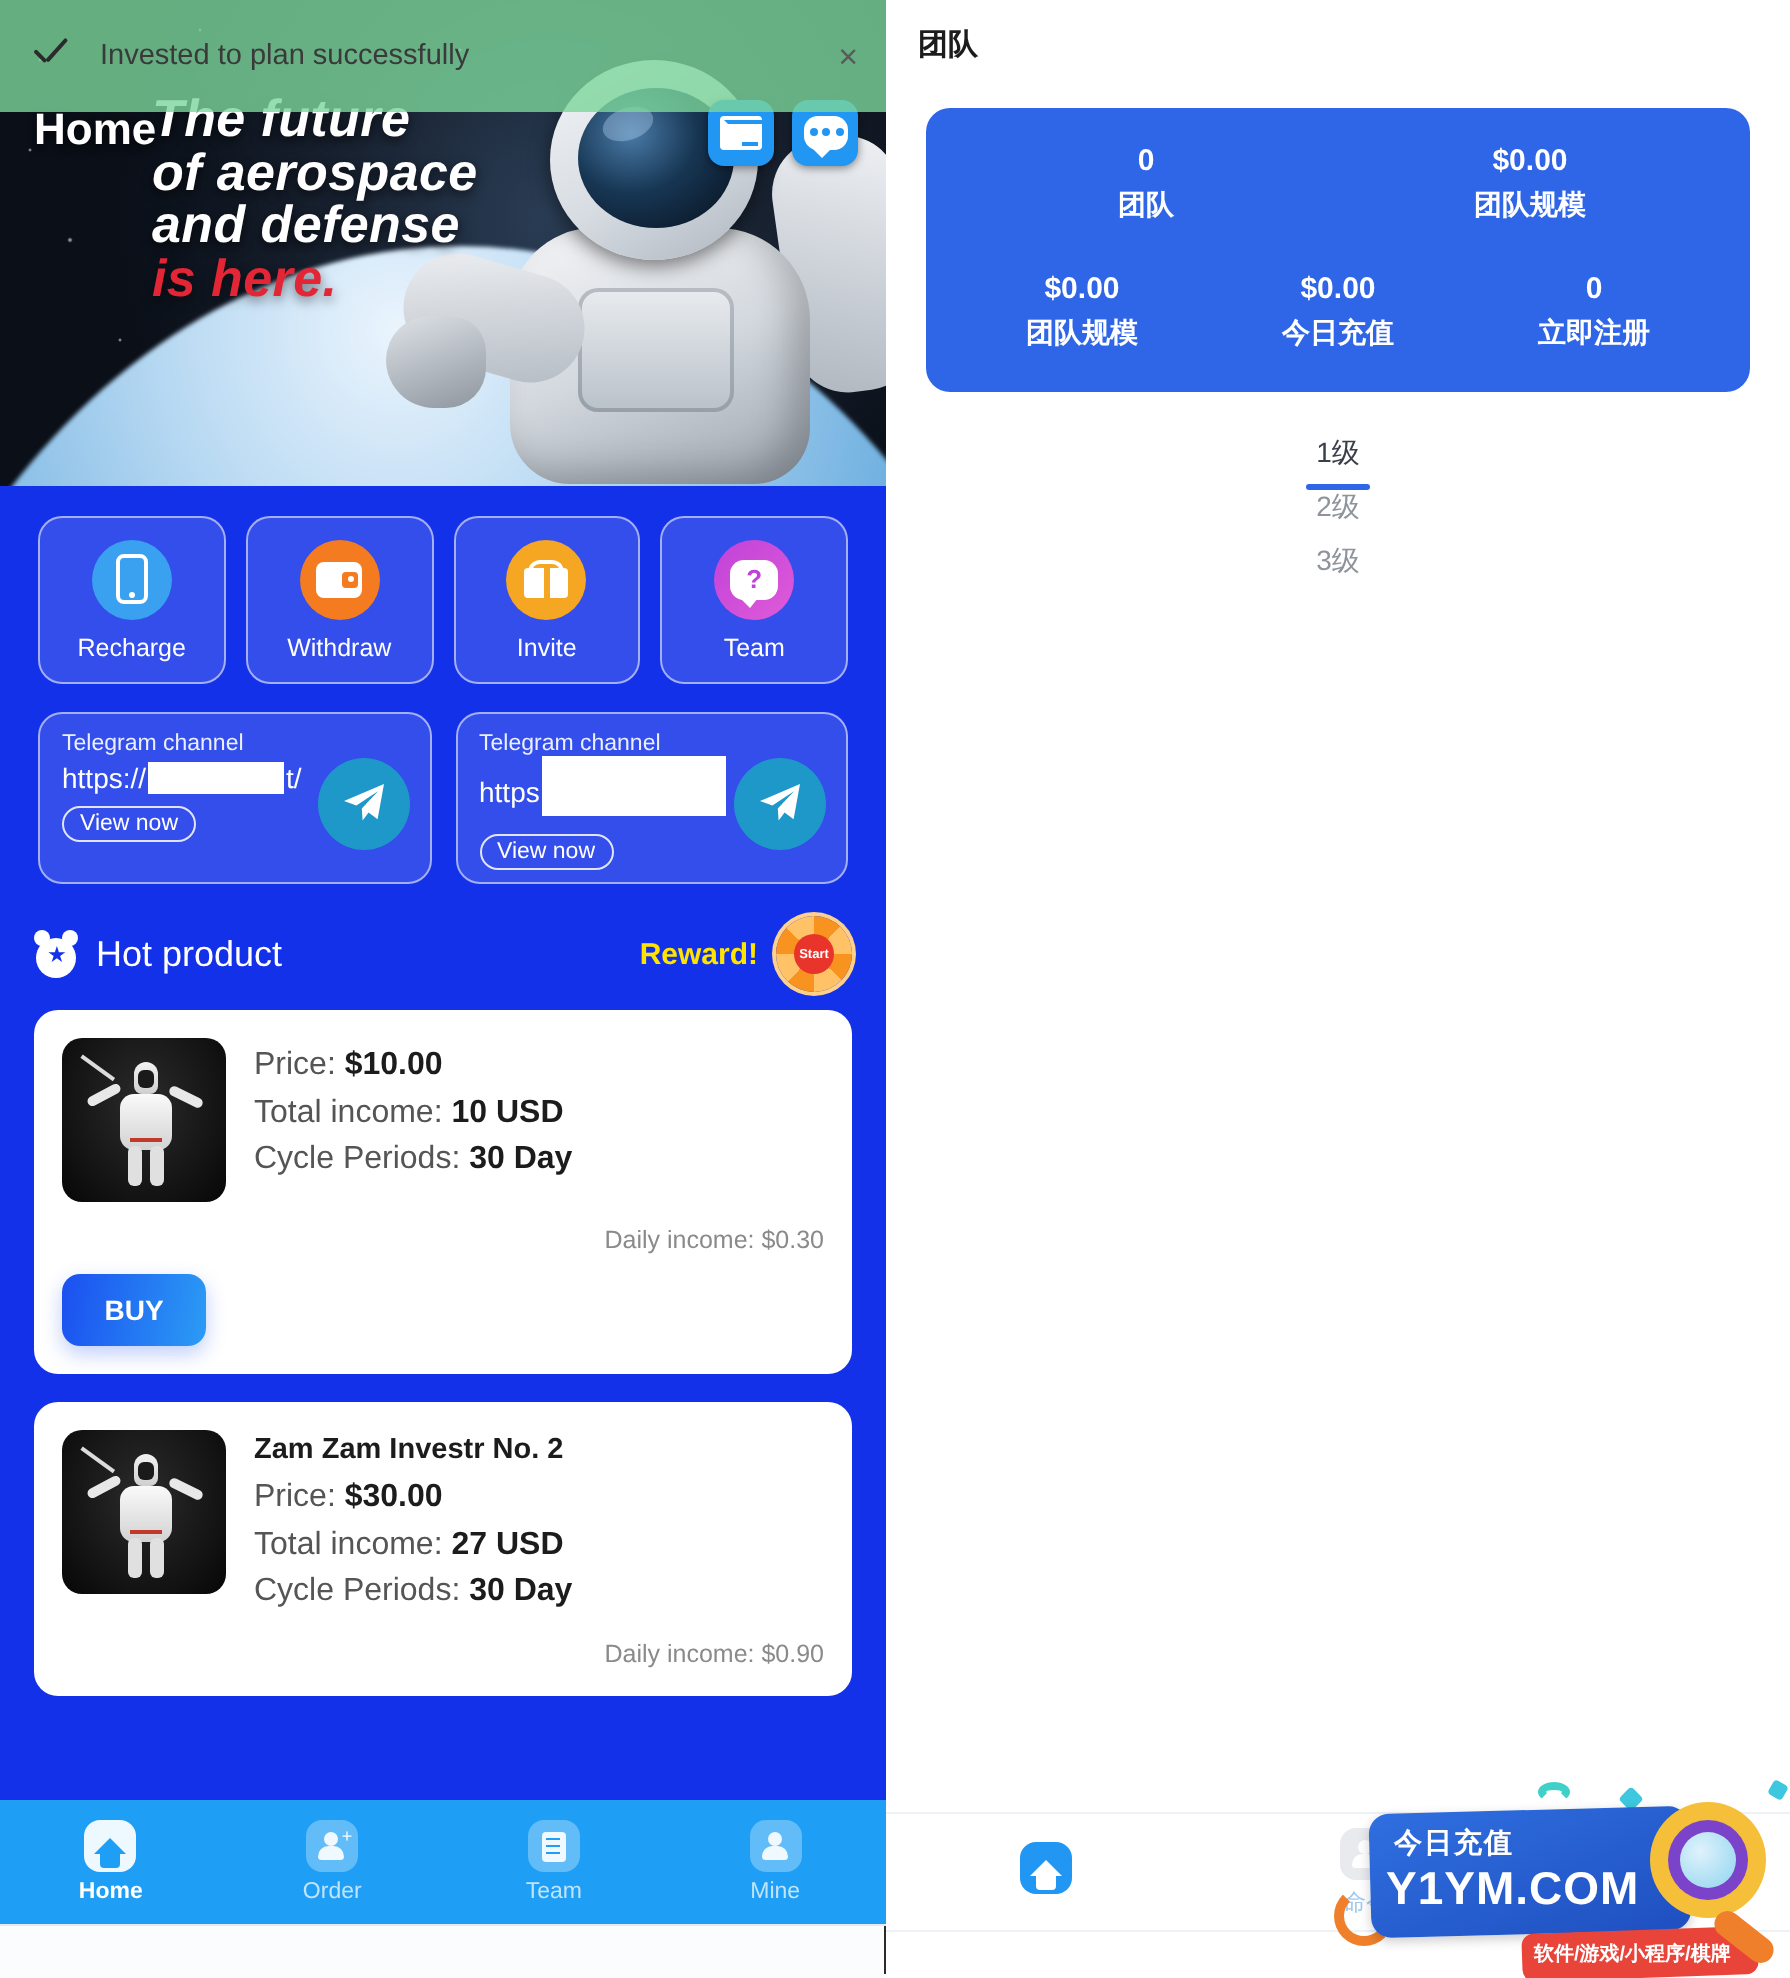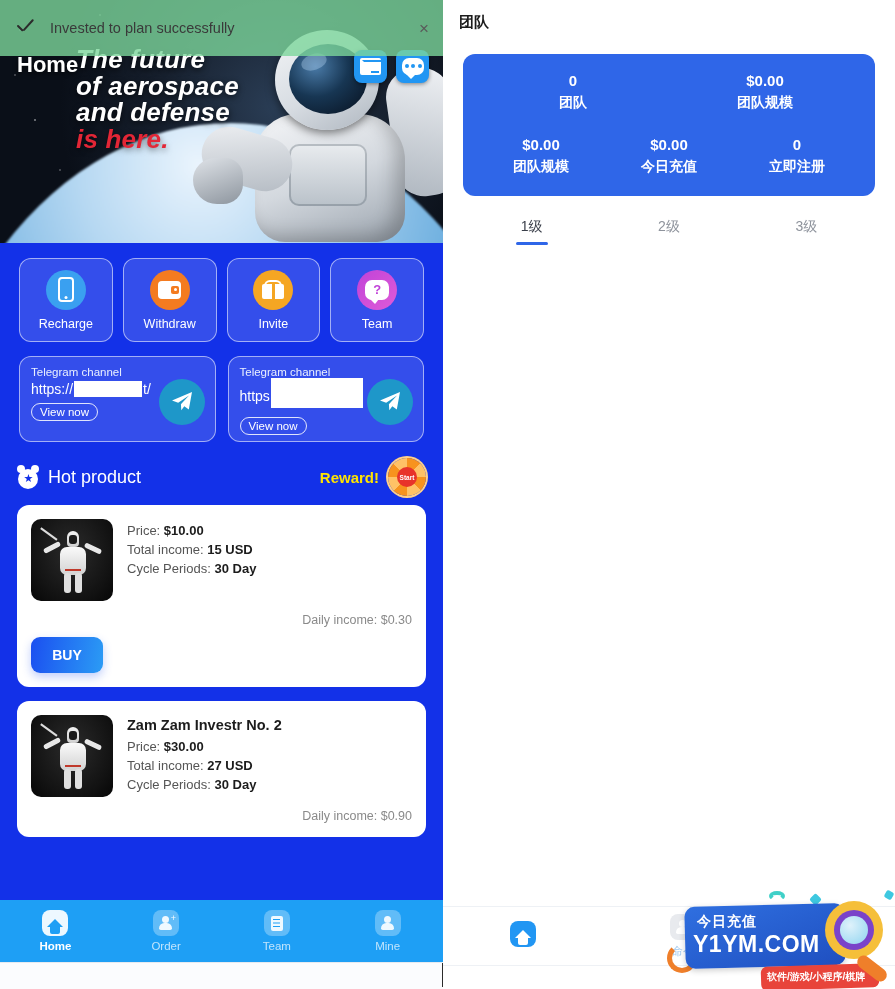--- a/index.html
+++ b/index.html
@@ -189,21 +189,21 @@
   .rb-body { position:absolute; left:29px; top:28px; width:26px;height:28px;border-radius:7px;
     background: linear-gradient(180deg,#fafafa,#d2d2d2); }
   .rb-body::after{content:"";position:absolute;left:5px;bottom:4px;width:16px;height:2px;background:#c0392b;}
   .rb-arm-l{position:absolute;left:12px;top:26px;width:18px;height:5px;border-radius:3px;background:#e8e8e8;transform:rotate(-28deg);}
   .rb-arm-r{position:absolute;right:11px;top:27px;width:18px;height:5px;border-radius:3px;background:#e8e8e8;transform:rotate(26deg);}
   .rb-wand{position:absolute;left:8px;top:14px;width:20px;height:1.6px;background:#dcdcdc;transform:rotate(36deg);}
   .rb-leg-l{position:absolute;left:33px;top:54px;width:7px;height:20px;border-radius:3px;background:#e0e0e0;}
   .rb-leg-r{position:absolute;left:44px;top:54px;width:7px;height:20px;border-radius:3px;background:#e0e0e0;}
   .p-meta { padding-top: 2px; }
   .p-name { font-size: 14.5px; font-weight: 700; color: #1c1c1c; margin-bottom: 4px; }
-  .p-line { font-size: 13px; color: #555; line-height: 1.48; }
+  .p-line { font-size: 16px; color: #555; line-height: 1.48; }
   .p-line b { color: #1c1c1c; font-weight: 700; }
   .p-daily { text-align: right; font-size: 12.5px; color: #8a8a8a; margin-top: 12px; }
   .buy-btn { margin-top: 10px; width: 72px; height: 36px; border-radius: 9px; border: none;
     background: linear-gradient(100deg, #1b4ff0 0%, #2b9cf5 100%);
     color: #fff; font-size: 14px; font-weight: 700; font-family: inherit; cursor: pointer;
     box-shadow: 0 4px 10px rgba(27,79,240,.28); }
 
   
   .lnav { position: absolute; left: 0; bottom: 27px; width: 443px; height: 62px;
     background: #1e9ff5; display: flex; align-items: center; }
@@ -229,21 +229,21 @@
   .right-panel { position: relative; width: 452px; height: 989px; background: #fff; }
   .r-head { padding: 13px 16px 0 16px; font-size: 15px; font-weight: 700; color: #1c1c1c; }
   .stat-card { margin: 22px 20px 0 20px; background: #2f66e8; border-radius: 12px; padding: 18px 14px 20px 14px; }
   .stat-row { display: flex; }
   .stat-row.r1 .cell { flex: 1; }
   .stat-row.r2 { margin-top: 24px; }
   .stat-row.r2 .cell { flex: 1; }
   .cell { text-align: center; }
   .cell .v { font-size: 15px; font-weight: 700; color: #fff; }
   .cell .k { font-size: 14px; font-weight: 700; color: #fff; margin-top: 5px; }
-  .lvl-tabs { display: flex; margin: 22px 20px 0 20px; }
+  .lvl-tabs { display: flex; margin: 22px 20px 0 20px; flex-direction: column; }
   .lvl { flex: 1; text-align: center; padding-bottom: 9px; position: relative;
     font-size: 14px; color: #8e939c; }
   .lvl.active { color: #3a3f4a; }
   .lvl.active::after { content:""; position:absolute; left:50%; transform:translateX(-50%);
     bottom:0; width: 32px; height: 3.5px; border-radius:2px; background:#2f66e8; }
 
   .rnav { position: absolute; left: 0; bottom: 23px; width: 452px; height: 60px;
     background: #fff; border-top: 1px solid #eef1f5; border-bottom: 1px solid #eef1f5;
     display: flex; align-items: center; }
   .rnav .item { flex: 1; display:flex; flex-direction:column; align-items:center; gap:4px; max-width: 160px; }
@@ -426,21 +426,21 @@
           <span class="rb-leg-l"></span>
             <span class="rb-leg-r"></span>
         </div>
         <div class="p-meta">
           <div class="p-line">
             <span>Price:</span>
             <b>$10.00</b>
           </div>
           <div class="p-line">
             <span>Total income:</span>
-            <b>15 USD</b>
+            <b>10 USD</b>
           </div>
           <div class="p-line">
             <span>Cycle Periods:</span>
             <b>30 Day</b>
           </div>
         </div>
       </div>
       <div class="p-daily">Daily income: $0.30</div>
       <button class="buy-btn">BUY</button>
     </div>

